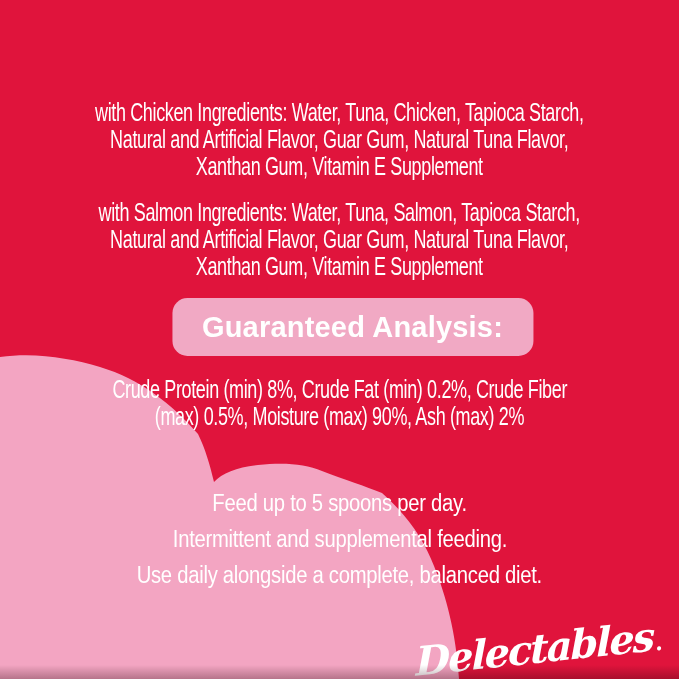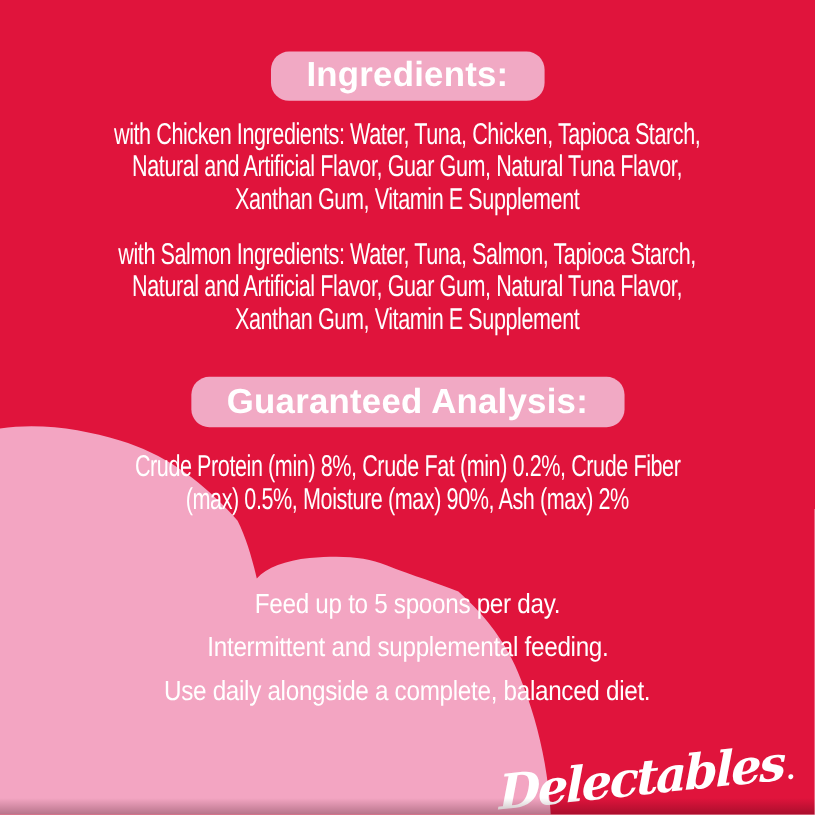--- a/index.html
+++ b/index.html
@@ -27,21 +27,21 @@
     border-radius:15px;
     font-weight:bold;
     font-size:29px;
     display:flex;align-items:center;justify-content:center;
     padding:0 30px;
     letter-spacing:0.2px;
     z-index:2;
     white-space:nowrap;
   }
   .pill-ingredients{top:43px;height:41px;}
-  .pill-analysis{top:314px;height:42px;}
+  .pill-analysis{top:298px;height:58px;margin-left:13px;}
   .para{
     position:absolute;left:0;right:0;
     display:flex;flex-direction:column;align-items:center;
     z-index:2;
     color:var(--text-white);
     font-weight:normal;
   }
   .para .line{
     display:block;white-space:nowrap;
     transform-origin:50% 50%;
@@ -90,23 +90,20 @@
          C 140,379 172,404 198,434
          C 205,448 210,465 214,482
          C 222,473 238,467 258,465
          C 285,462.5 305,464 322,471
          C 345,480 365,486 382,493
          C 408,516 424,540 434,566
          C 446,596 456,632 459,679
          L 0,679 Z"></path>
   </svg>
 
-  <div class="pill pill-ingredients">
-    <span>Ingredients:</span>
-  </div>
 
   <div class="para cond para-chicken">
     <span class="line">with Chicken Ingredients: Water, Tuna, Chicken, Tapioca Starch,</span>
     <span class="line">Natural and Artificial Flavor, Guar Gum, Natural Tuna Flavor,</span>
     <span class="line">Xanthan Gum, Vitamin E Supplement</span>
   </div>
 
   <div class="para cond para-salmon">
     <span class="line">with Salmon Ingredients: Water, Tuna, Salmon, Tapioca Starch,</span>
     <span class="line">Natural and Artificial Flavor, Guar Gum, Natural Tuna Flavor,</span>

